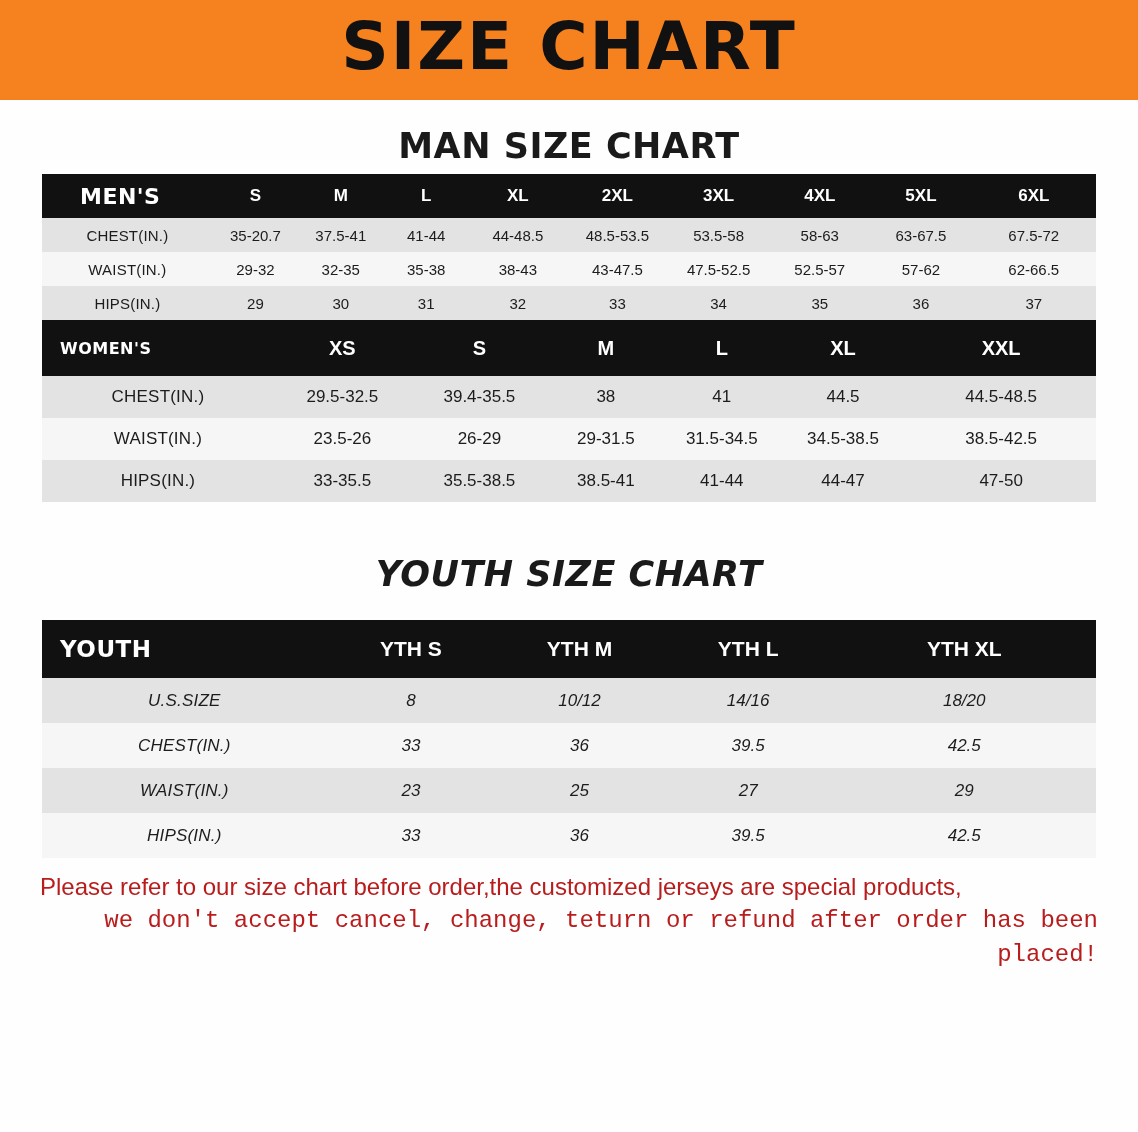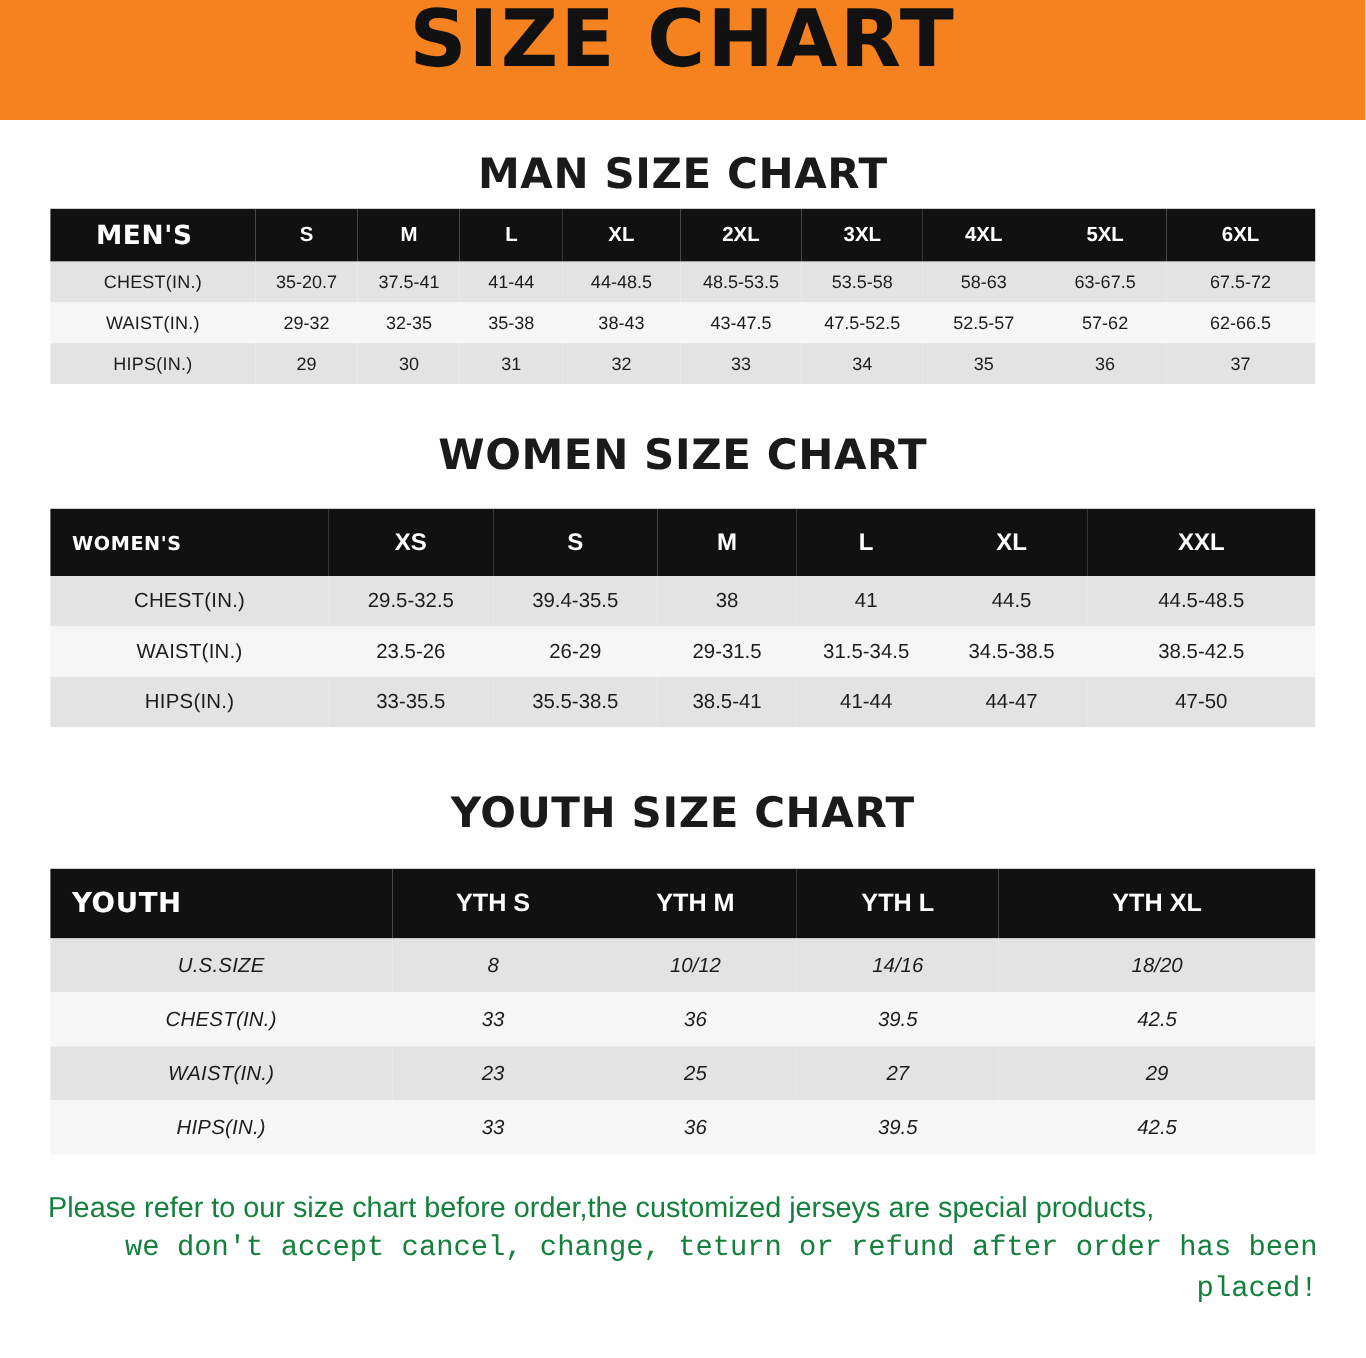--- a/index.html
+++ b/index.html
@@ -19,20 +19,21 @@
     position: relative;
     background: #fefefe;
   }
 
   
   .banner {
     width: 100%;
     height: 100px;
     background: #f5821f;
     display: flex;
+    align-items: center;
     justify-content: center;
     box-sizing: border-box;
   }
   .banner-title {
     font-family: "DejaVu Sans", sans-serif;
     font-weight: bold;
     font-size: 66px;
     letter-spacing: 2px;
     color: #111111;
     line-height: 1;
@@ -43,21 +44,21 @@
   .section-title {
     text-align: center;
     font-family: "DejaVu Sans", sans-serif;
     font-weight: bold;
     font-size: 35px;
     color: #1a1a1a;
     letter-spacing: 0.5px;
   }
   .t-man    { margin-top: 26px; margin-bottom: 8px; }
   .t-women  { margin-top: 40px; margin-bottom: 24px; }
-  .t-youth  { margin-top: 52px; margin-bottom: 26px; }
+  .t-youth  { margin-top: 52px; margin-bottom: 26px; font-style: italic; }
 
   
   .table-wrap {
     margin: 0 42px;
   }
   table.sz {
     width: 100%;
     border-collapse: collapse;
     table-layout: fixed;
   }
@@ -104,22 +105,22 @@
   #women-table thead td.lbl { font-size: 16px; }
   #women-table tbody td { height: 42px; font-size: 17px; }
 
   
   #youth-table thead td { height: 58px; font-size: 21px; }
   #youth-table thead td.lbl { font-size: 23px; }
   #youth-table tbody td { height: 45px; font-size: 17px; font-style: italic; }
 
   
   .note {
-    margin: 28px 40px 0 40px;
-    color: #15803d;
+    margin: 12px 40px 0 40px;
+    color: #b91c1c;
     font-family: "Liberation Sans", sans-serif;
     font-size: 24px;
     line-height: 1.42;
     text-align: left;
   }
   .note span { display: block; }
   .note .l2 { text-align: right; font-family: Liberation Mono, monospace; }
 </style>
 </head>
 <body>
@@ -193,21 +194,20 @@
           <td>33</td>
           <td>34</td>
           <td>35</td>
           <td>36</td>
           <td>37</td>
         </tr>
       </tbody>
     </table>
   </div>
 
-  <div class="section-title t-women">WOMEN SIZE CHART</div>
   <div class="table-wrap">
     <table class="sz" id="women-table">
       <colgroup>
         <col style="width:22%">
         <col style="width:13%">
           <col style="width:13%">
           <col style="width:11%">
         <col style="width:11%">
           <col style="width:12%">
           <col style="width:18%">

